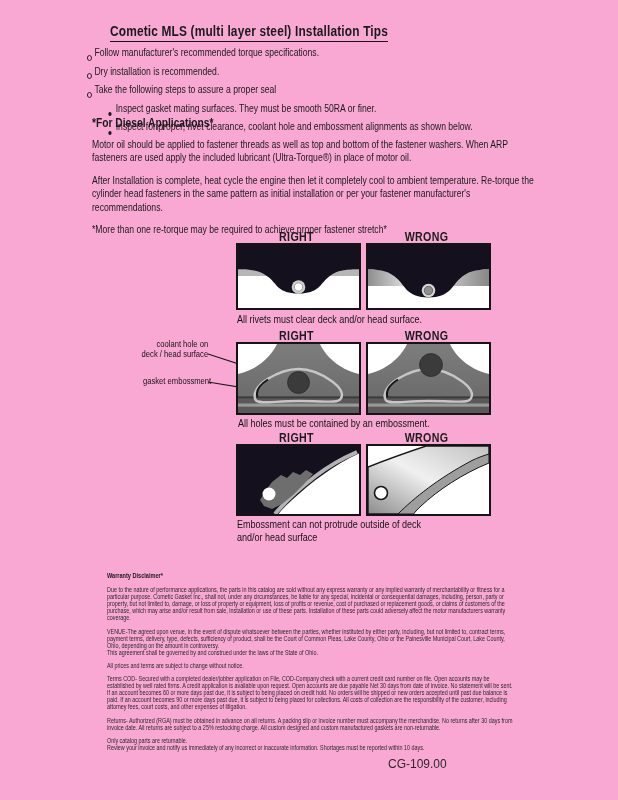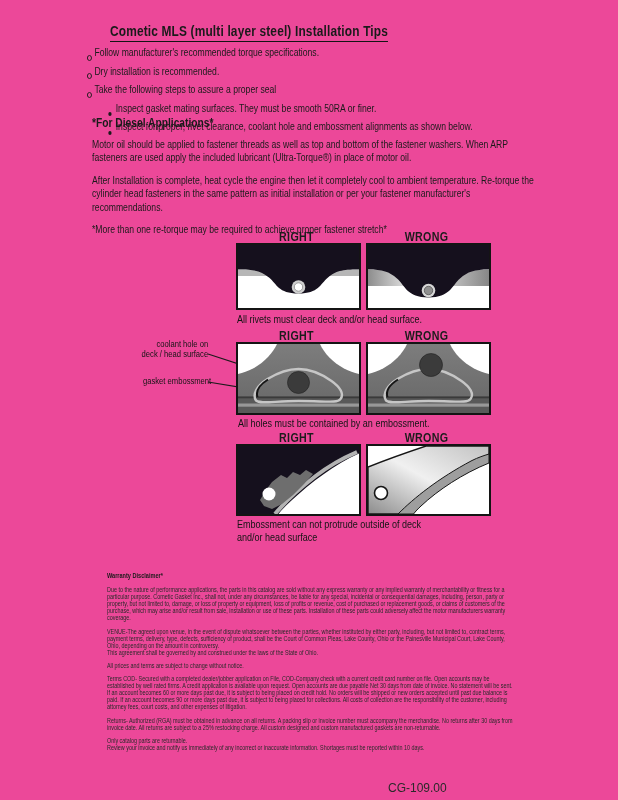--- a/index.html
+++ b/index.html
@@ -1,17 +1,17 @@
 <!DOCTYPE html>
 <html><head>
 <meta charset="utf-8">
 <style>
   html,body{margin:0;padding:0;}
   body{width:618px;height:800px;background:#ffffff;font-family:"Liberation Sans",sans-serif;color:#1a1a1a;}
-  .page{position:relative;width:618px;height:800px;background:#ec4899;overflow:hidden;}
+  .page{position:relative;width:618px;height:800px;background:#f9a8d4;overflow:hidden;}
 
   
   .cx{transform:scaleX(0.82);transform-origin:0 0;}
   .cx-c{transform:scaleX(0.82);transform-origin:50% 0;}
   .cx-r{transform:scaleX(0.82);transform-origin:100% 0;}
 
   .abs{position:absolute;}
 
   .title-wrap{left:110px;top:22px;width:420px;}
   .title-wrap h1{font-size:14.5px;font-weight:bold;margin:0;display:inline-block;border-bottom:1.6px solid #141414;padding-bottom:2px;letter-spacing:.2px;}
@@ -32,21 +32,21 @@
   .figbox svg{display:block;}
   .figcaption{position:absolute;font-size:11px;line-height:13px;color:#141414;}
 
   .ann{position:absolute;font-size:9.3px;line-height:9.6px;text-align:right;color:#141414;white-space:nowrap;}
 
   .warranty{left:107px;top:572px;width:496px;font-size:6.6px;line-height:7.1px;color:#2a2a2a;}
   .warranty h3{font-size:6.8px;font-weight:bold;margin:0 0 7px 0;color:#1a1a1a;}
   .warranty p{margin:0 0 6px 0;}
   .warranty p.tight{margin-bottom:0;}
 
-  .footer-code{position:absolute;left:388px;top:757px;font-size:12px;color:#2a2a2a;margin-top:24px;}
+  .footer-code{position:absolute;left:388px;top:757px;font-size:12px;color:#2a2a2a;}
 </style>
 </head>
 <body>
 
 <div class="page">
 
   <div class="abs title-wrap cx">
     <h1>Cometic MLS (multi layer steel) Installation Tips</h1>
   </div>
 

